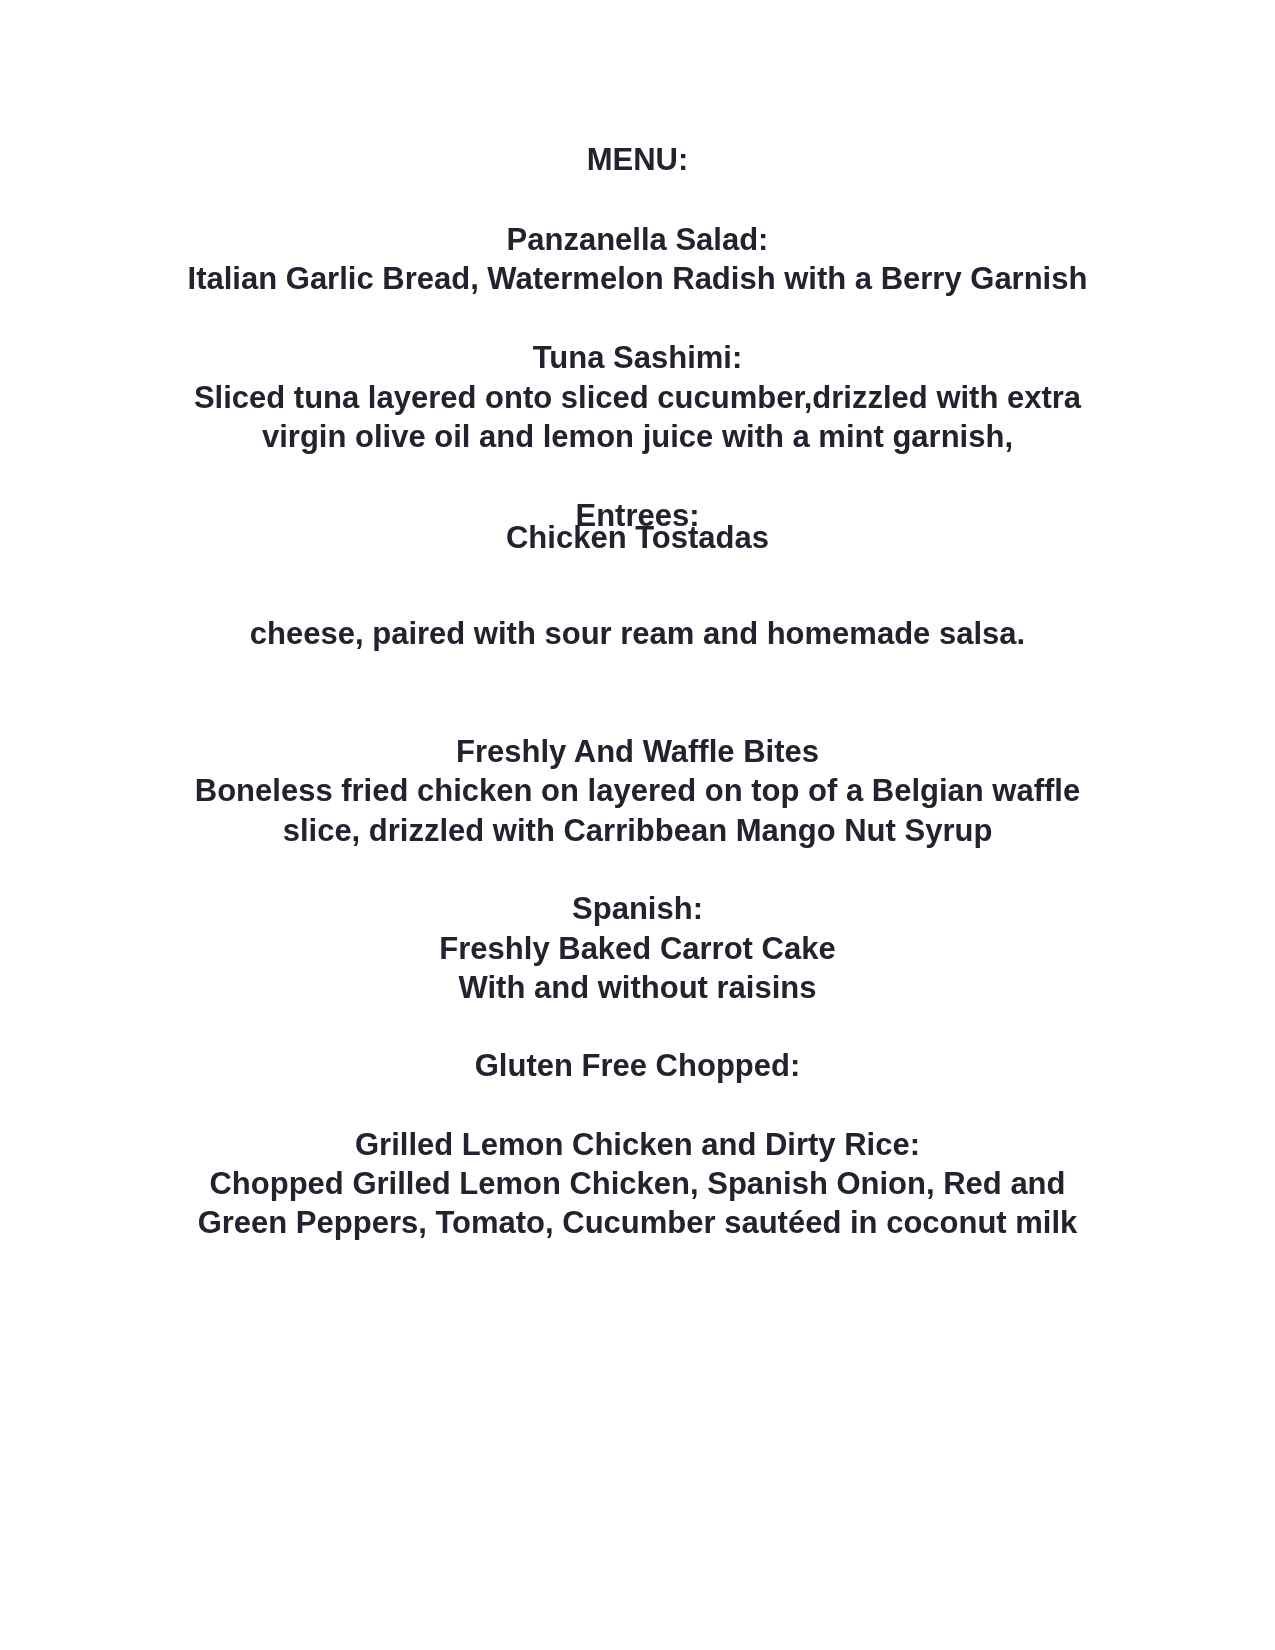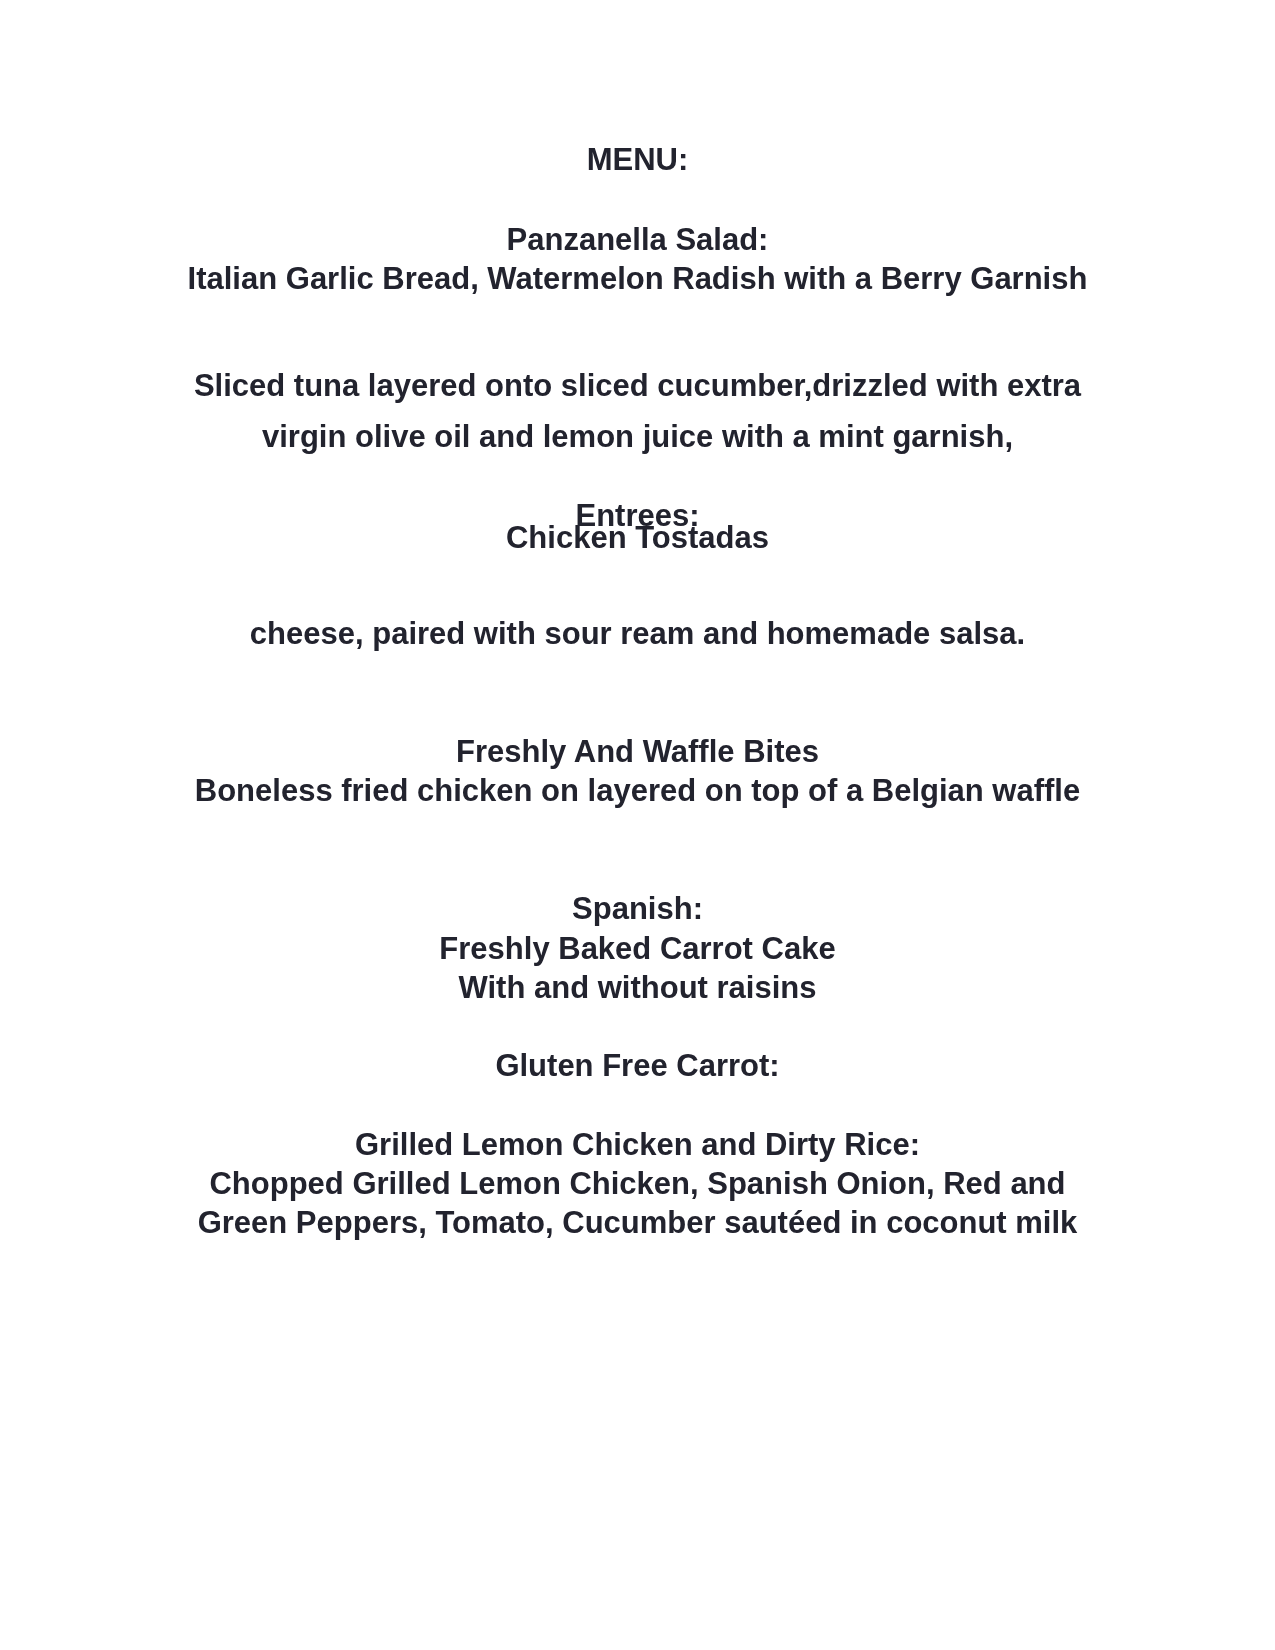--- a/index.html
+++ b/index.html
@@ -22,32 +22,34 @@
   </style>
 </head>
 <body>
 
 <div class="page">
   <div class="line" style="top:140px">MENU:</div>
 
   <div class="line" style="top:220px">Panzanella Salad:</div>
   <div class="line" style="top:259px">Italian Garlic Bread, Watermelon Radish with a Berry Garnish</div>
 
-  <div class="line" style="top:366px">Sliced tuna layered onto sliced cucumber,drizzled with extra</div>
+  <div class="line" style="top:338px">Tuna Sashimi:</div>
+  <div class="line" style="top:378px">Sliced tuna layered onto sliced cucumber,drizzled with extra</div>
   <div class="line" style="top:417px">virgin olive oil and lemon juice with a mint garnish,</div>
 
   <div class="line" style="top:496px">Entrees:</div>
   <div class="line" style="top:518px">Chicken Tostadas</div>
   <div class="line" style="top:614px">cheese, paired with sour ream and homemade salsa.</div>
 
   <div class="line" style="top:732px">Freshly And Waffle Bites</div>
   <div class="line" style="top:771px">Boneless fried chicken on layered on top of a Belgian waffle</div>
+  <div class="line" style="top:811px">slice, drizzled with Carribbean Mango Nut Syrup</div>
 
   <div class="line" style="top:889px">Spanish:</div>
   <div class="line" style="top:929px">Freshly Baked Carrot Cake</div>
   <div class="line" style="top:968px">With and without raisins</div>
 
-  <div class="line" style="top:1046px">Gluten Free Carrot:</div>
+  <div class="line" style="top:1046px">Gluten Free Chopped:</div>
 
   <div class="line" style="top:1164px">Chopped Grilled Lemon Chicken, Spanish Onion, Red and</div>
   <div class="line" style="top:1125px">Grilled Lemon Chicken and Dirty Rice:</div>
   <div class="line" style="top:1203px">Green Peppers, Tomato, Cucumber sautéed in coconut milk</div>
 </div>
 
 </body></html>

